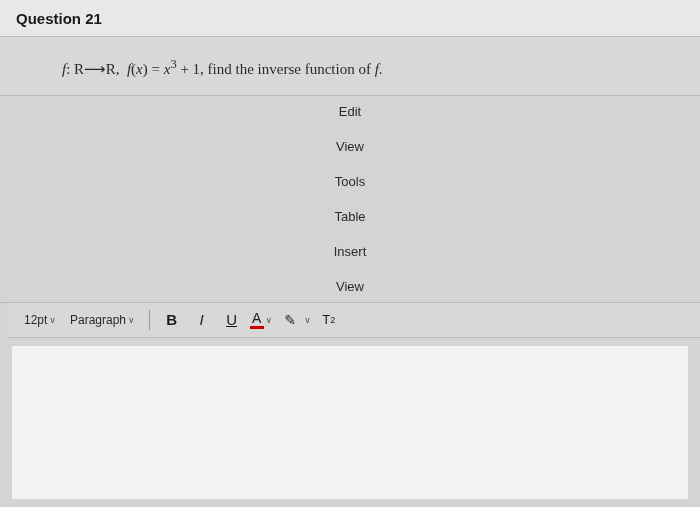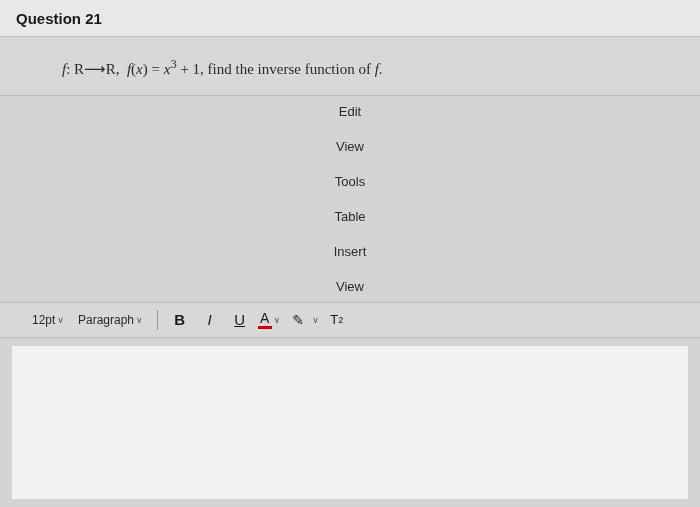--- a/index.html
+++ b/index.html
@@ -75,24 +75,25 @@
     .menu-item {
       font-size: 13px;
       color: #2a2a2a;
       cursor: pointer;
       padding: 2px 2px;
     }
 
     .toolbar {
       display: flex;
       align-items: center;
-      padding: 5px 28px;
+      padding: 5px 12px;
       gap: 6px;
       background-color: #d8d8d8;
       border-bottom: 1px solid #bbb;
+      margin-left: 8px;
     }
 
     .toolbar-separator {
       width: 1px;
       height: 20px;
       background-color: #999;
       margin: 0 4px;
     }
 
     .toolbar-select {

